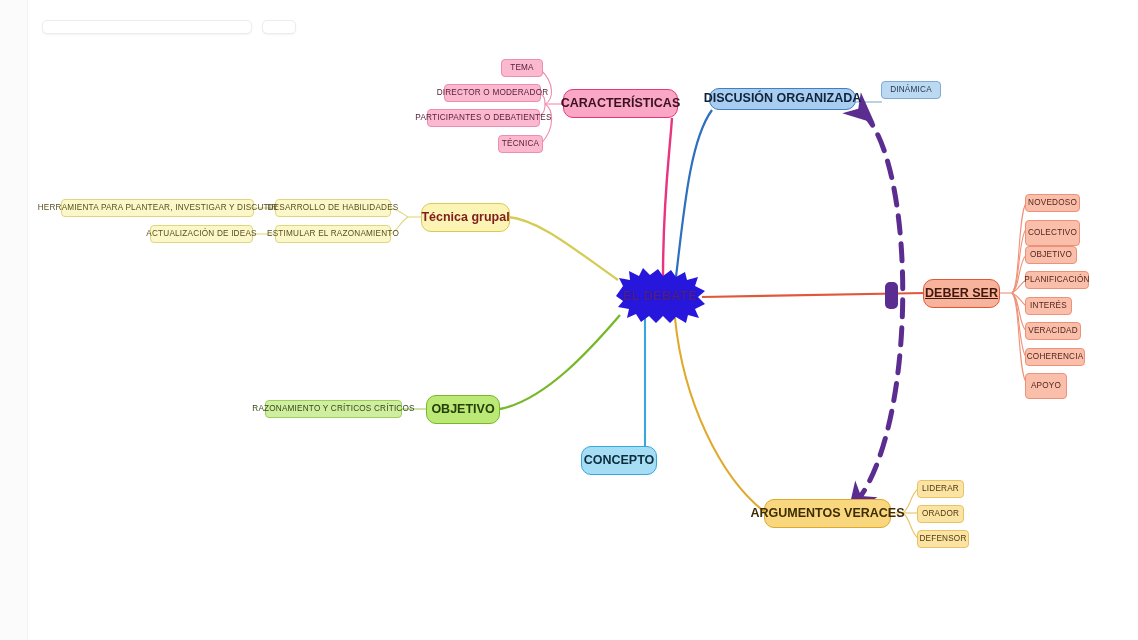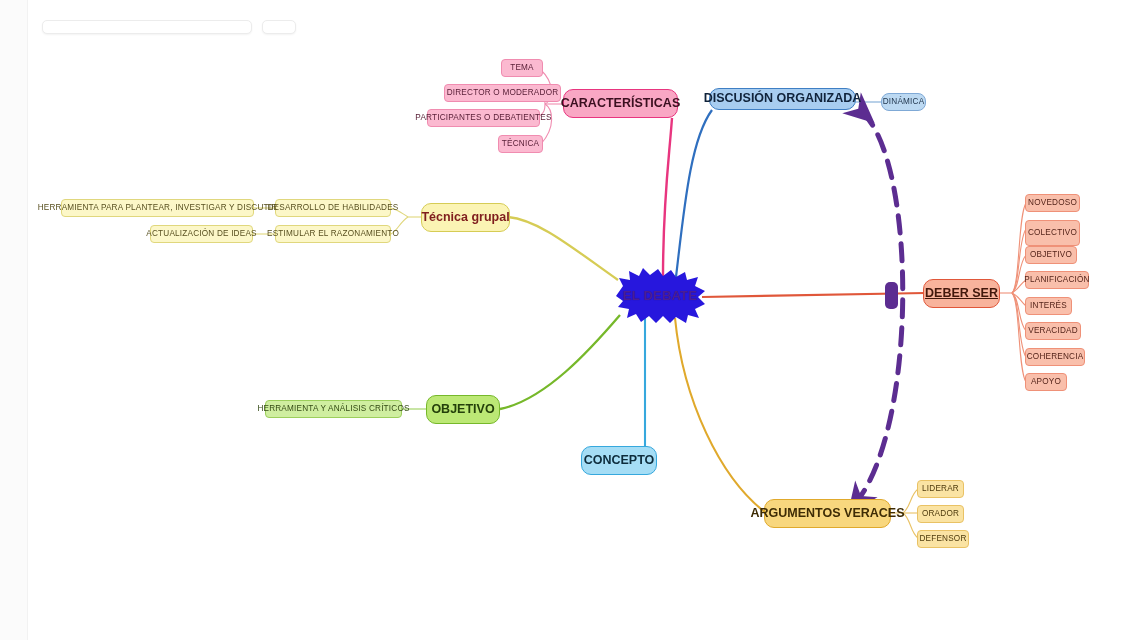--- a/index.html
+++ b/index.html
@@ -195,34 +195,34 @@
   </div>
 
   <div id="relation-block"></div>
 
   <div class="node lvl1 theme-pink" style="left:563px; top:89px; width:115px; height:29px;">
     <span>CARACTERÍSTICAS</span>
   </div>
   <div class="node lvl2 theme-pink-l" style="left:501px; top:59px; width:42px; height:18px;">
     <span>TEMA</span>
   </div>
-  <div class="node lvl2 theme-pink-l" style="left:444px; top:84px; width:117px; height:18px;">
+  <div class="node lvl2 theme-pink-l" style="left:444px; top:84px; width:97px; height:18px;">
     <span>DIRECTOR O MODERADOR</span>
   </div>
   <div class="node lvl2 theme-pink-l" style="left:427px; top:109px; width:113px; height:18px;">
     <span>PARTICIPANTES O DEBATIENTES</span>
   </div>
   <div class="node lvl2 theme-pink-l" style="left:498px; top:135px; width:45px; height:18px;">
     <span>TÉCNICA</span>
   </div>
 
   <div class="node lvl1 theme-blue" style="left:709px; top:88px; width:147px; height:22px;">
     <span>DISCUSIÓN ORGANIZADA</span>
   </div>
-  <div class="node lvl2 theme-blue-l" style="left:881px; top:93px; width:45px; height:18px;border-radius:8px;">
+  <div class="node lvl2 theme-blue-l" style="left:881px; top:81px; width:60px; height:18px;">
     <span>DINÁMICA</span>
   </div>
 
   <div class="node lvl1 theme-salmon" style="left:923px; top:279px; width:77px; height:29px;">
     <span>DEBER SER</span>
   </div>
   <div class="node lvl2 theme-salmon-l" style="left:1025px; top:194px; width:55px; height:18px;">
     <span>NOVEDOSO</span>
   </div>
   <div class="node lvl2 theme-salmon-l" style="left:1025px; top:220px; width:55px; height:26px;">
@@ -236,21 +236,21 @@
   </div>
   <div class="node lvl2 theme-salmon-l" style="left:1025px; top:297px; width:47px; height:18px;">
     <span>INTERÉS</span>
   </div>
   <div class="node lvl2 theme-salmon-l" style="left:1025px; top:322px; width:56px; height:18px;">
     <span>VERACIDAD</span>
   </div>
   <div class="node lvl2 theme-salmon-l" style="left:1025px; top:348px; width:60px; height:18px;">
     <span>COHERENCIA</span>
   </div>
-  <div class="node lvl2 theme-salmon-l" style="left:1025px; top:373px; width:42px; height:18px;">
+  <div class="node lvl2 theme-salmon-l" style="left:1025px; top:373px; width:42px; height:26px;">
     <span>APOYO</span>
   </div>
 
   <div class="node lvl1 theme-gold" style="left:764px; top:499px; width:127px; height:29px;">
     <span>ARGUMENTOS VERACES</span>
   </div>
   <div class="node lvl2 theme-gold-l" style="left:917px; top:480px; width:47px; height:18px;">
     <span>LIDERAR</span>
   </div>
   <div class="node lvl2 theme-gold-l" style="left:917px; top:505px; width:47px; height:18px;">
@@ -261,21 +261,21 @@
   </div>
 
   <div class="node lvl1 theme-cyan" style="left:581px; top:446px; width:76px; height:29px;">
     <span>CONCEPTO</span>
   </div>
 
   <div class="node lvl1 theme-green" style="left:426px; top:395px; width:74px; height:29px;">
     <span>OBJETIVO</span>
   </div>
   <div class="node lvl2 theme-green-l" style="left:265px; top:400px; width:137px; height:18px;">
-    <span>HERRAMIENTA Y ANÁLISIS CRÍTICOS</span>
+    <span>RAZONAMIENTO Y CRÍTICOS CRÍTICOS</span>
   </div>
 
   <div class="node lvl1 theme-yellow" style="left:421px; top:203px; width:89px; height:29px;">
     <span>Técnica grupal</span>
   </div>
   <div class="node lvl2 theme-yellow-l" style="left:275px; top:199px; width:116px; height:18px;">
     <span>DESARROLLO DE HABILIDADES</span>
   </div>
   <div class="node lvl2 theme-yellow-l" style="left:275px; top:225px; width:116px; height:18px;">
     <span>ESTIMULAR EL RAZONAMIENTO</span>

